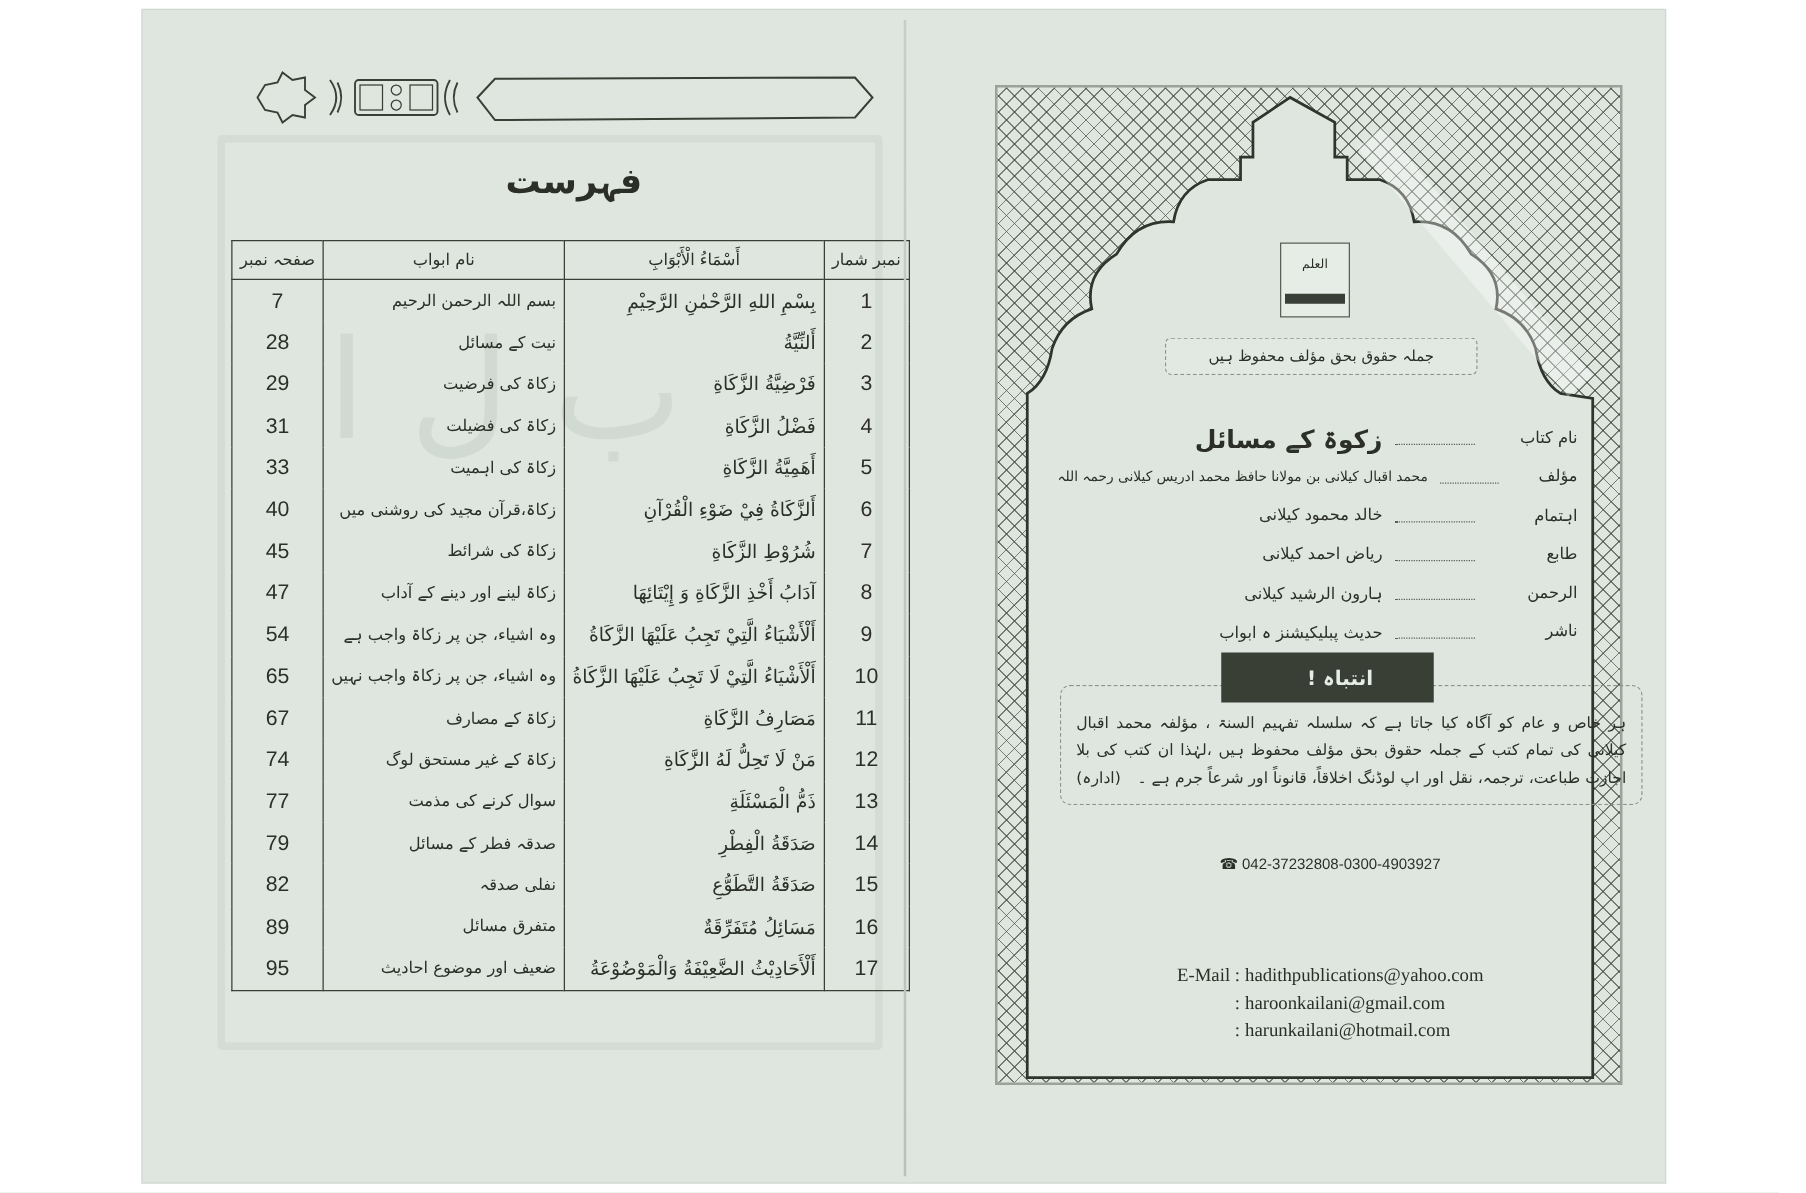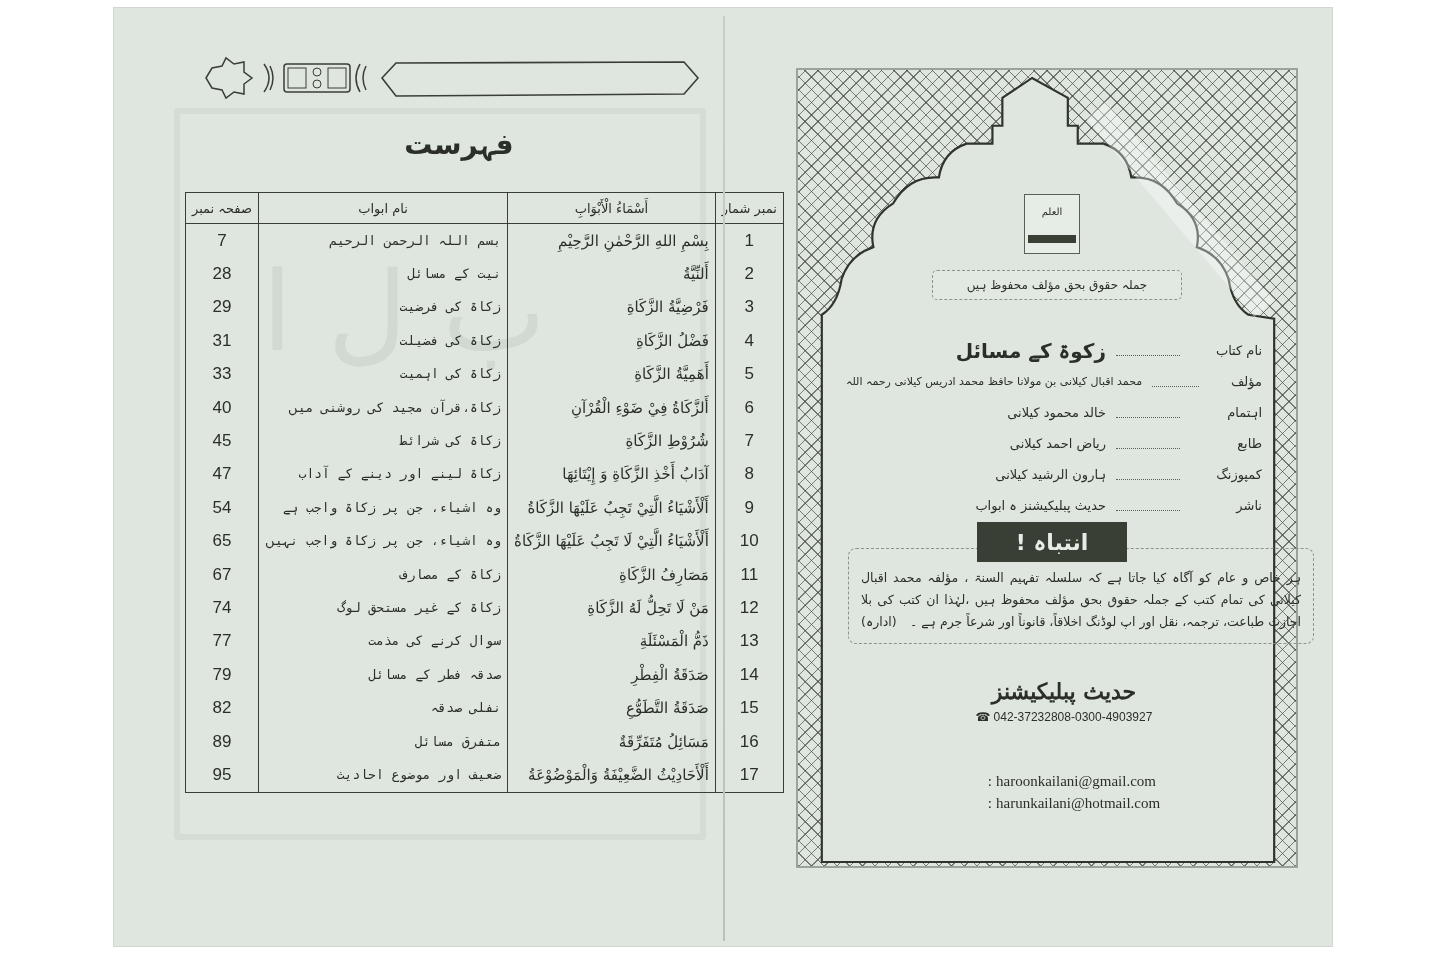--- a/index.html
+++ b/index.html
@@ -46,21 +46,21 @@
     }
     table.toc th, table.toc td {
       border: 1.5px solid #3a3f36; padding: 0 6px; height: 33.4px;
       font-size: 15px; vertical-align: middle; white-space: nowrap; overflow: hidden;
     }
     table.toc th { height: 30px; font-weight: normal; font-size: 13px; }
     table.toc td.num, table.toc td.page-no {
       font-family: "Liberation Sans", sans-serif; font-size: 17px; text-align: center; direction: ltr;
     }
     table.toc td.ar { text-align: right; font-family: "DejaVu Serif", serif; font-size: 15px; }
-    table.toc td.ur { text-align: right; font-size: 13px; font-family: Liberation Mono, monospace; }
+    table.toc td.ur { text-align: right; font-size: 13px; }
     table.toc tr td { border-top: none; border-bottom: none; }
     table.toc tr:last-child td { border-bottom: 1.5px solid #3a3f36; }
     .col-num { width: 33px; }
     .col-ar { width: 237px; }
     .col-ur { width: 186px; }
     .col-page { width: 42px; }
 
     
     .frame {
       position: absolute; left: 72px; top: 60px; width: 502px; height: 800px;
@@ -86,22 +86,22 @@
       font-size: 12px; direction: rtl; background: #e2e8e2;
     }
     .info-list { position: absolute; left: 48px; top: 265px; width: 416px; direction: rtl; }
     .info-row { position: relative; height: 31px; display: flex; align-items: center; }
     .info-label { width: 72px; font-size: 13px; text-align: right; }
     .info-dots { width: 64px; border-bottom: 1px dotted #5a6056; margin: 0 10px; height: 10px; }
     .info-value { flex: 1; font-size: 13px; text-align: right; white-space: nowrap; }
     .info-row.title .info-value { font-size: 20px; font-weight: bold; }
     .warn-title {
       position: absolute; left: 253px; top: 514px; width: 150px; height: 40px;
-      background: #3a3f36; color: #e6ece6; font-size: 22px; font-weight: bold;
-      display: flex; align-items: center; justify-content: center; direction: rtl; z-index: 2;
+      background: #3a3f36; color: #e6ece6; font-size: 16px; font-weight: bold;
+      display: flex; align-items: center; justify-content: center; direction: rtl; z-index: 2; padding-left: 20px;
     }
     .warn-box {
       position: absolute; left: 124px; top: 540px; width: 466px; height: 96px;
       border: 1px dashed #8b938a; border-radius: 8px; box-sizing: border-box;
       padding: 18px 12px 6px 12px; direction: rtl; text-align: justify;
       font-size: 12.5px; line-height: 22px;
     }
     .warn-sign { float: left; direction: rtl; }
     .publisher {
       position: absolute; left: 120px; top: 670px; width: 440px; text-align: center;
@@ -282,46 +282,49 @@
           <span class="info-label">اہتمام</span>
           <span class="info-dots"></span>
           <span class="info-value">خالد محمود کیلانی</span>
         </div>
         <div class="info-row">
           <span class="info-label">طابع</span>
           <span class="info-dots"></span>
           <span class="info-value">ریاض احمد کیلانی</span>
         </div>
         <div class="info-row">
-          <span class="info-label">کمپوزنگ</span>
+          <span class="info-label">الرحمن</span>
           <span class="info-dots"></span>
           <span class="info-value">ہارون الرشید کیلانی</span>
         </div>
         <div class="info-row">
           <span class="info-label">ناشر</span>
           <span class="info-dots"></span>
           <span class="info-value">حدیث پبلیکیشنز ہ ابواب</span>
         </div>
       </div>
     </div>
 
     <div class="warn-title">انتباہ !</div>
     <div class="warn-box">
       <span>ہر خاص و عام کو آگاہ کیا جاتا ہے کہ سلسلہ تفہیم السنۃ ، مؤلفہ محمد اقبال کیلانی کی تمام کتب کے جملہ حقوق بحق مؤلف محفوظ ہیں ،لہٰذا ان کتب کی بلا اجازت طباعت، ترجمہ، نقل اور اپ لوڈنگ اخلاقاً، قانوناً اور شرعاً جرم ہے ۔</span>
       <span class="warn-sign">(ادارہ)</span>
     </div>
 
     <div class="publisher">
-      <div class="pub-name">حدیث پبلیکیشنز</div>
       <div class="pub-phone">
         <span class="phone-icon">☎</span><span>042-37232808-0300-4903927</span>
       </div>
     </div>
 
     <div class="emails">
+      <div class="email-row">
+        <span class="email-label">E-Mail :</span>
+        <span>hadithpublications@yahoo.com</span>
+      </div>
       <div class="email-row">
         <span class="email-label">:</span>
         <span>haroonkailani@gmail.com</span>
       </div>
       <div class="email-row">
         <span class="email-label">:</span>
         <span>harunkailani@hotmail.com</span>
       </div>
     </div>
   </div>

